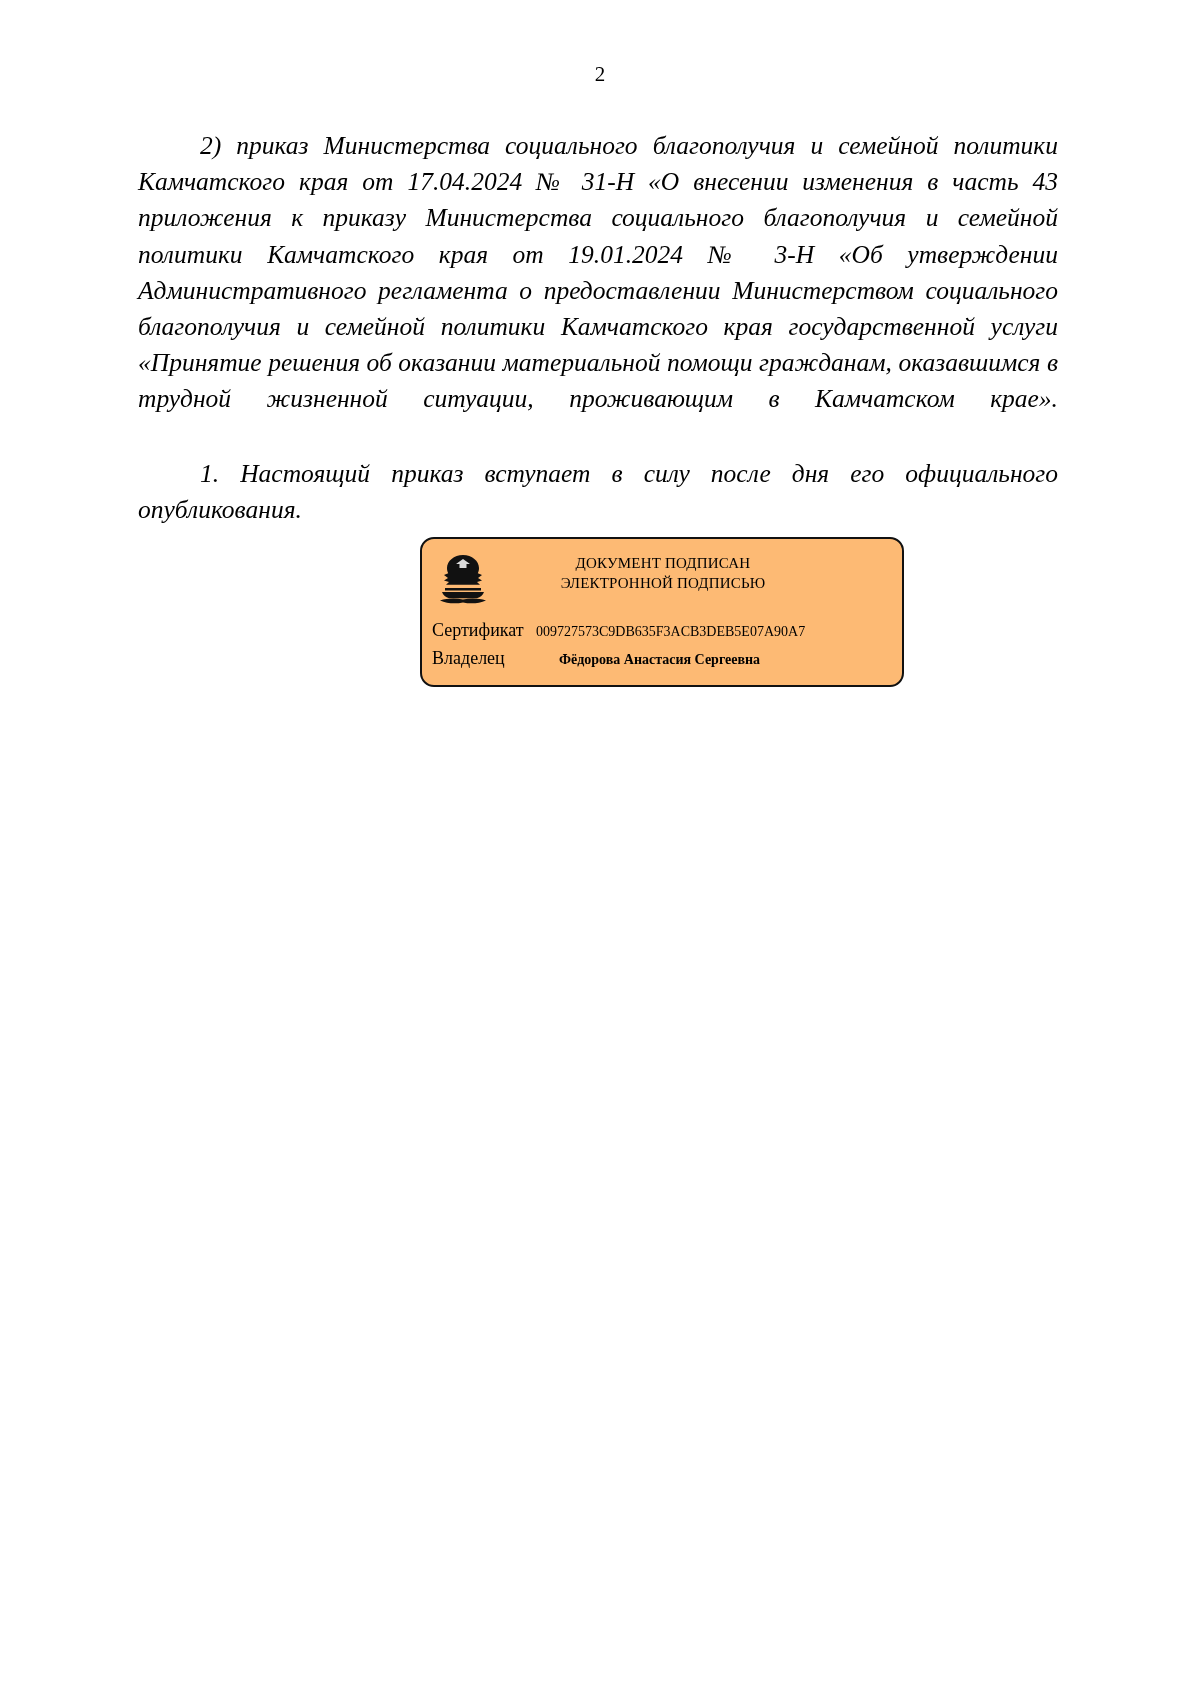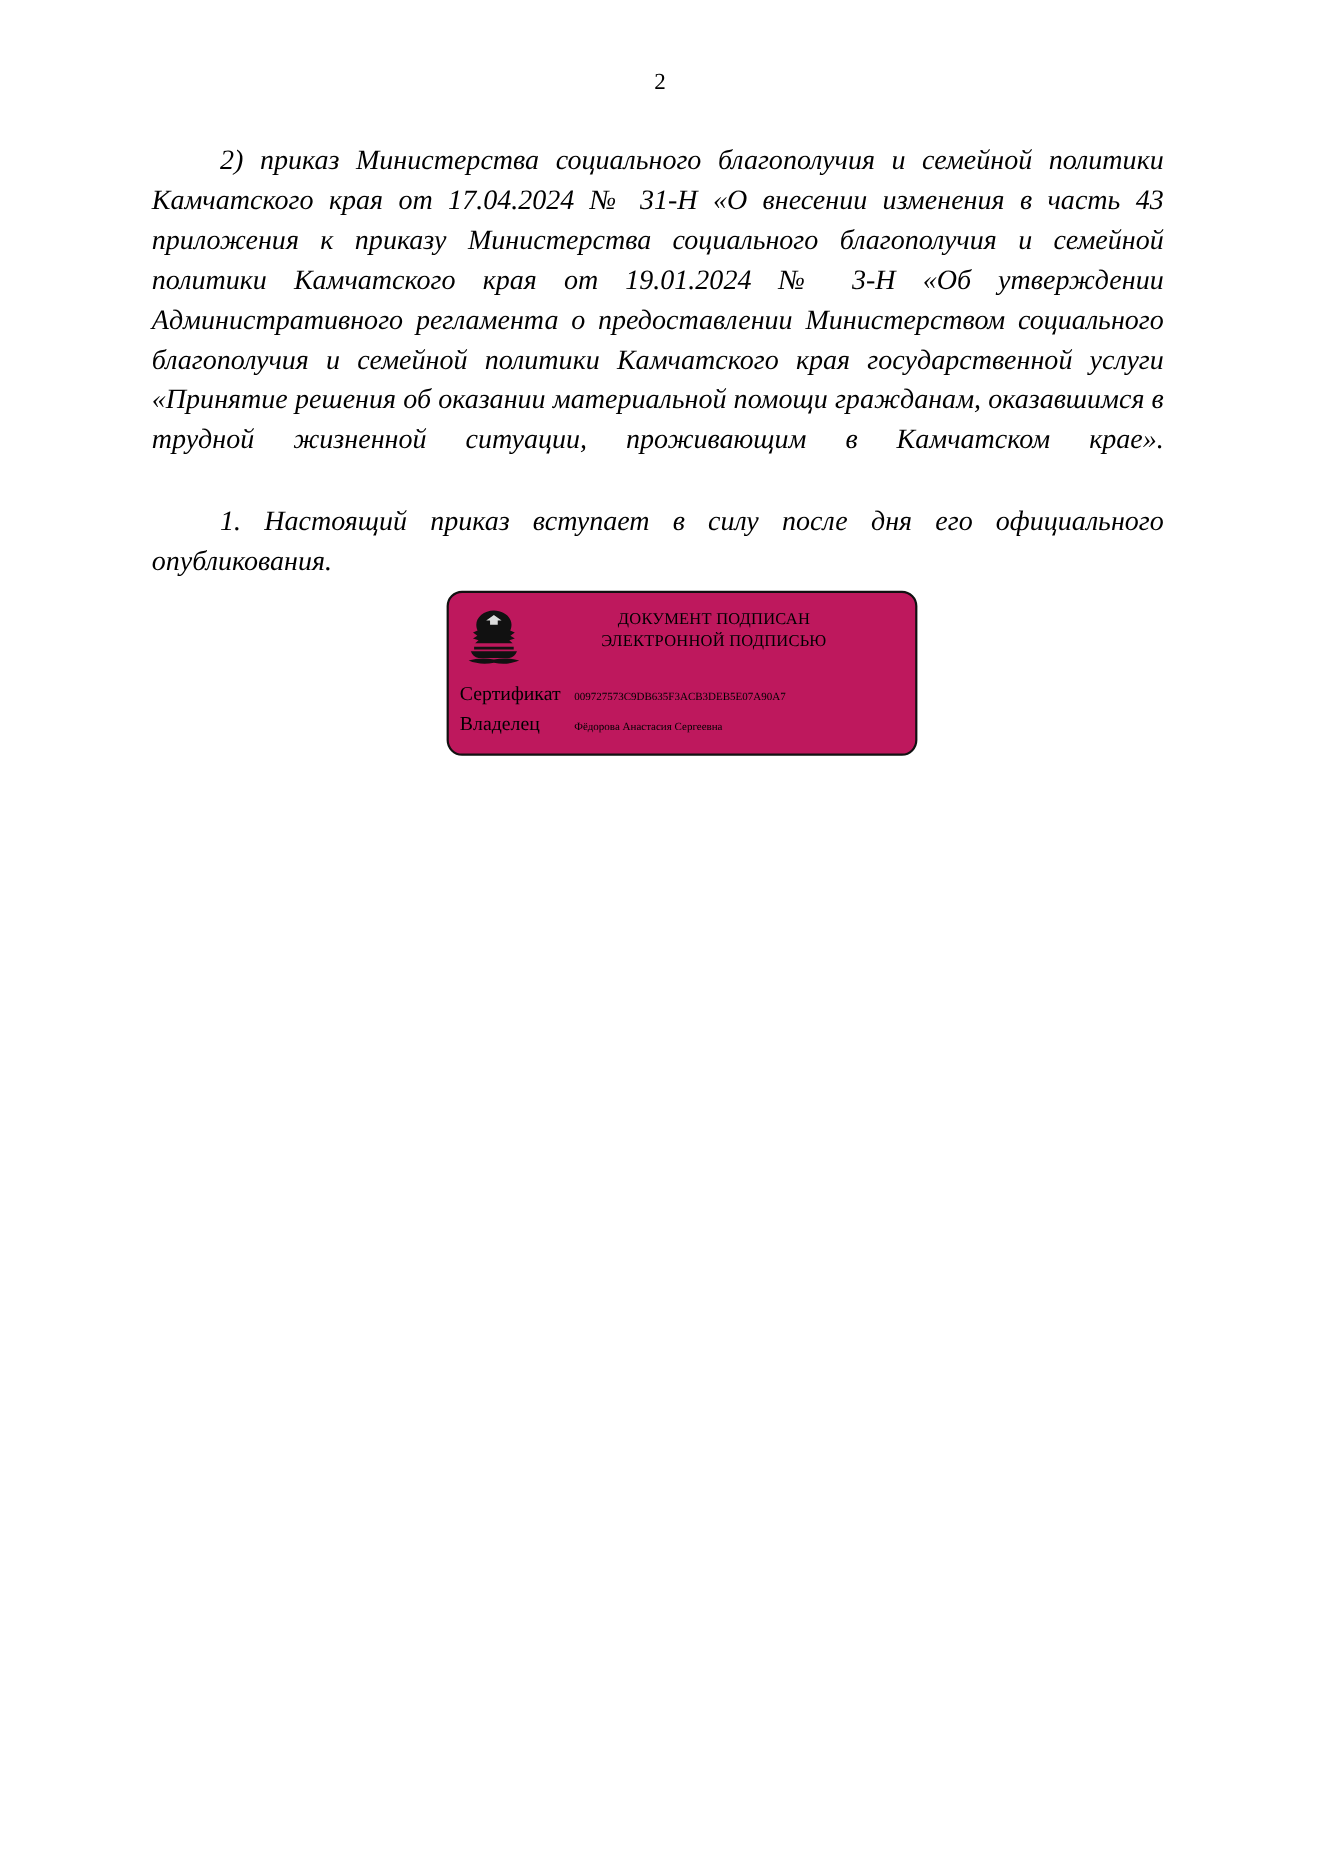--- a/index.html
+++ b/index.html
@@ -67,28 +67,28 @@
   .sig-name {
     position: absolute;
     right: 0;
     top: 0;
     font-size: 25.5px;
     white-space: nowrap;
   }
   
   .stamp {
     position: absolute;
-    left: 406px;
+    left: 420px;
     top: 537px;
-    width: 428px;
+    width: 484px;
     height: 150px;
     border: 2.5px solid #111;
     border-radius: 14px;
     box-sizing: border-box;
-    background: #be185d;
+    background: #fdba74;
   }
   .stamp-emblem {
     position: absolute;
     left: 10px;
     top: 12px;
     width: 62px;
     height: 62px;
   }
   .stamp-head {
     position: absolute;
@@ -111,24 +111,25 @@
   .st-line {
     display: flex;
     align-items: baseline;
   }
   .st-label {
     width: 104px;
     flex: 0 0 104px;
     font-size: 18px;
   }
   .st-value {
-    font-size: 10px;
+    font-size: 14px;
   }
   .st-value.bold {
-    font-weight: normal;
+    font-weight: bold;
+    margin-left: 23px;
   }
   .st-value .sep {
     display: inline-block;
     padding: 0 4px;
   }
 </style>
 </head>
 <body>
 
 <div class="page">

